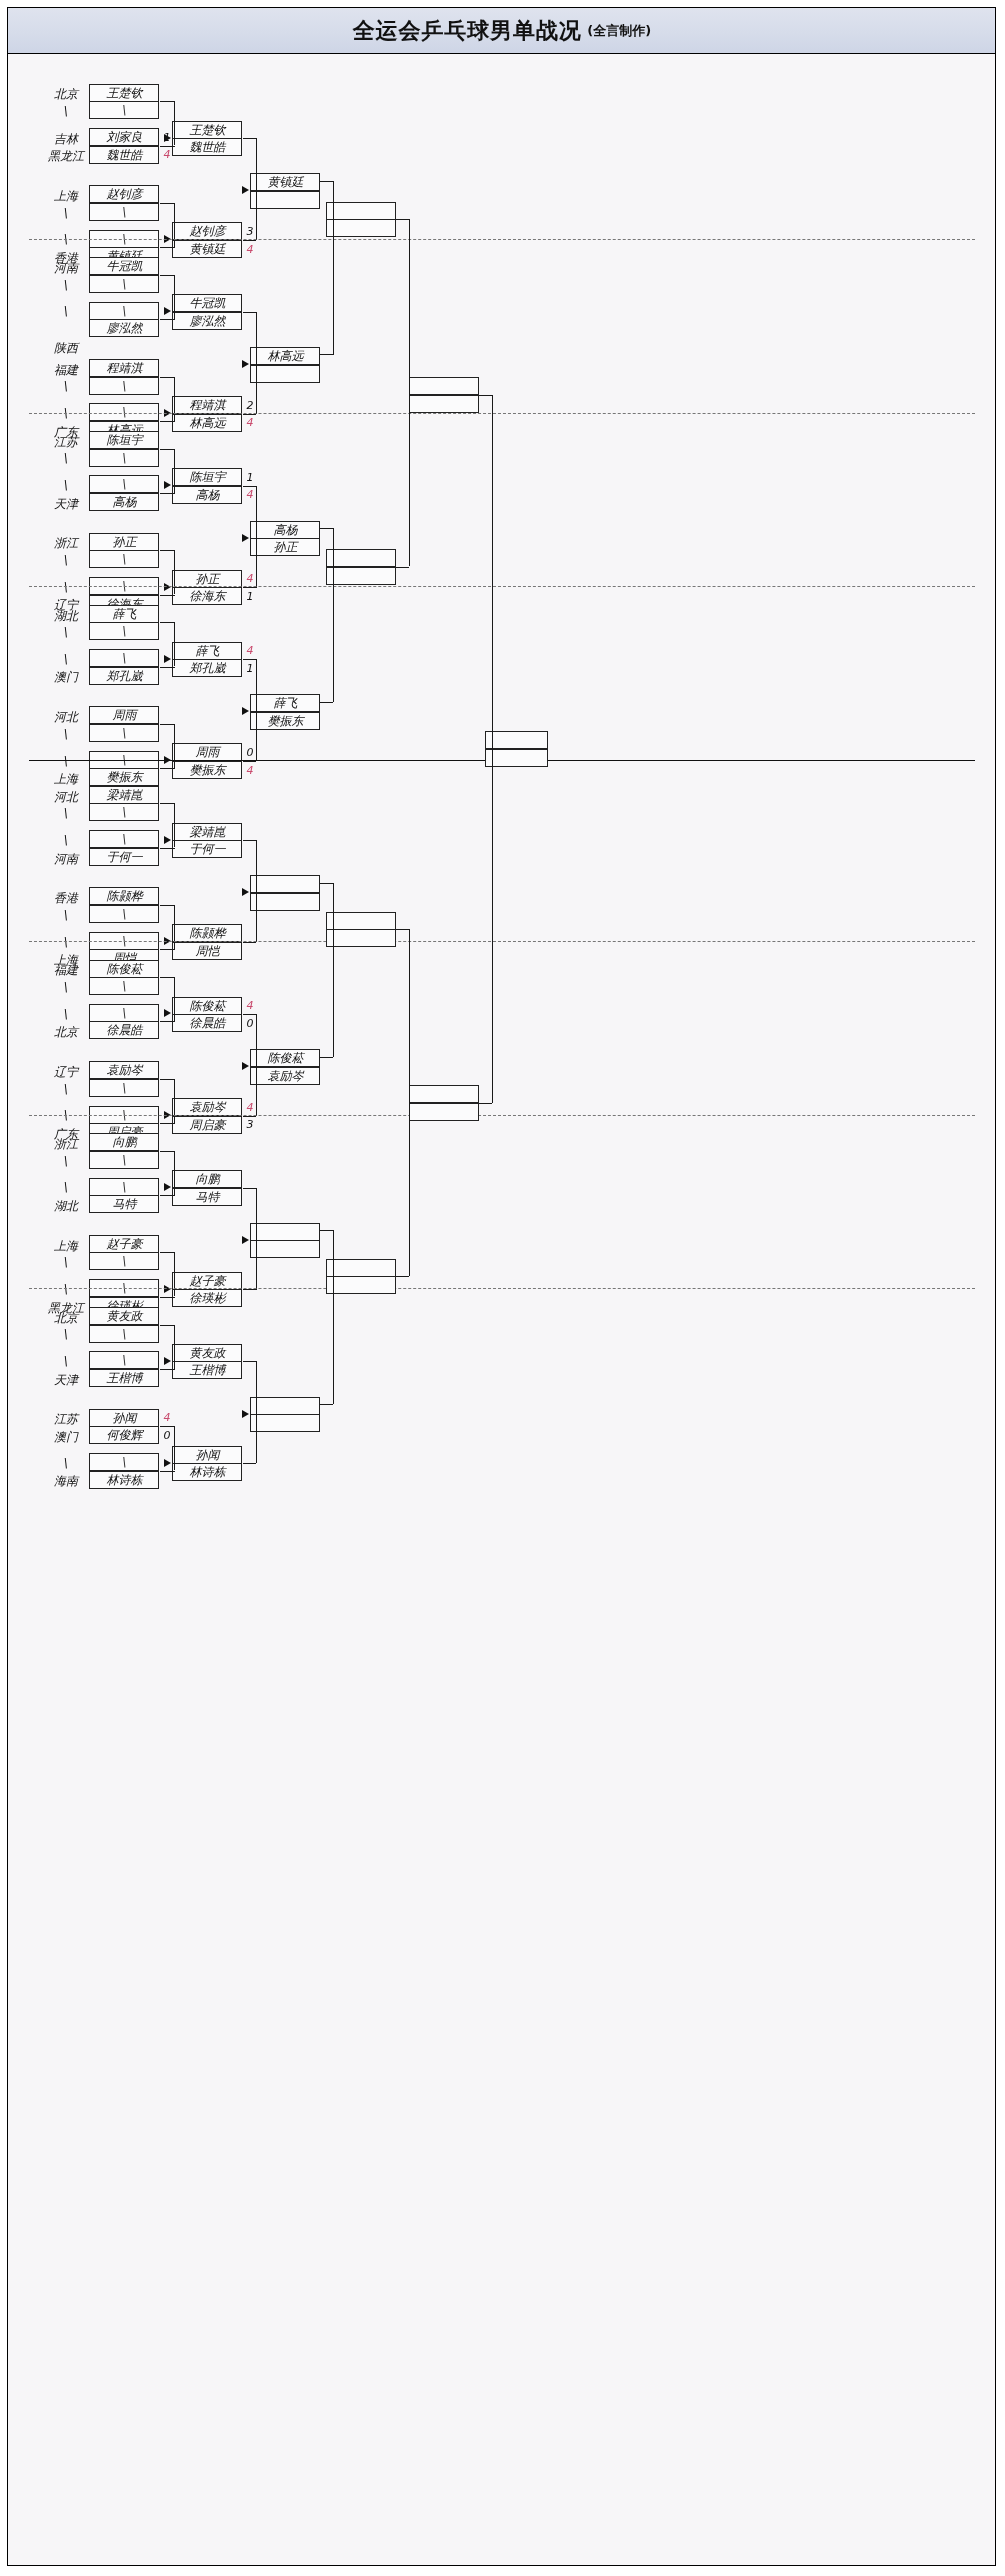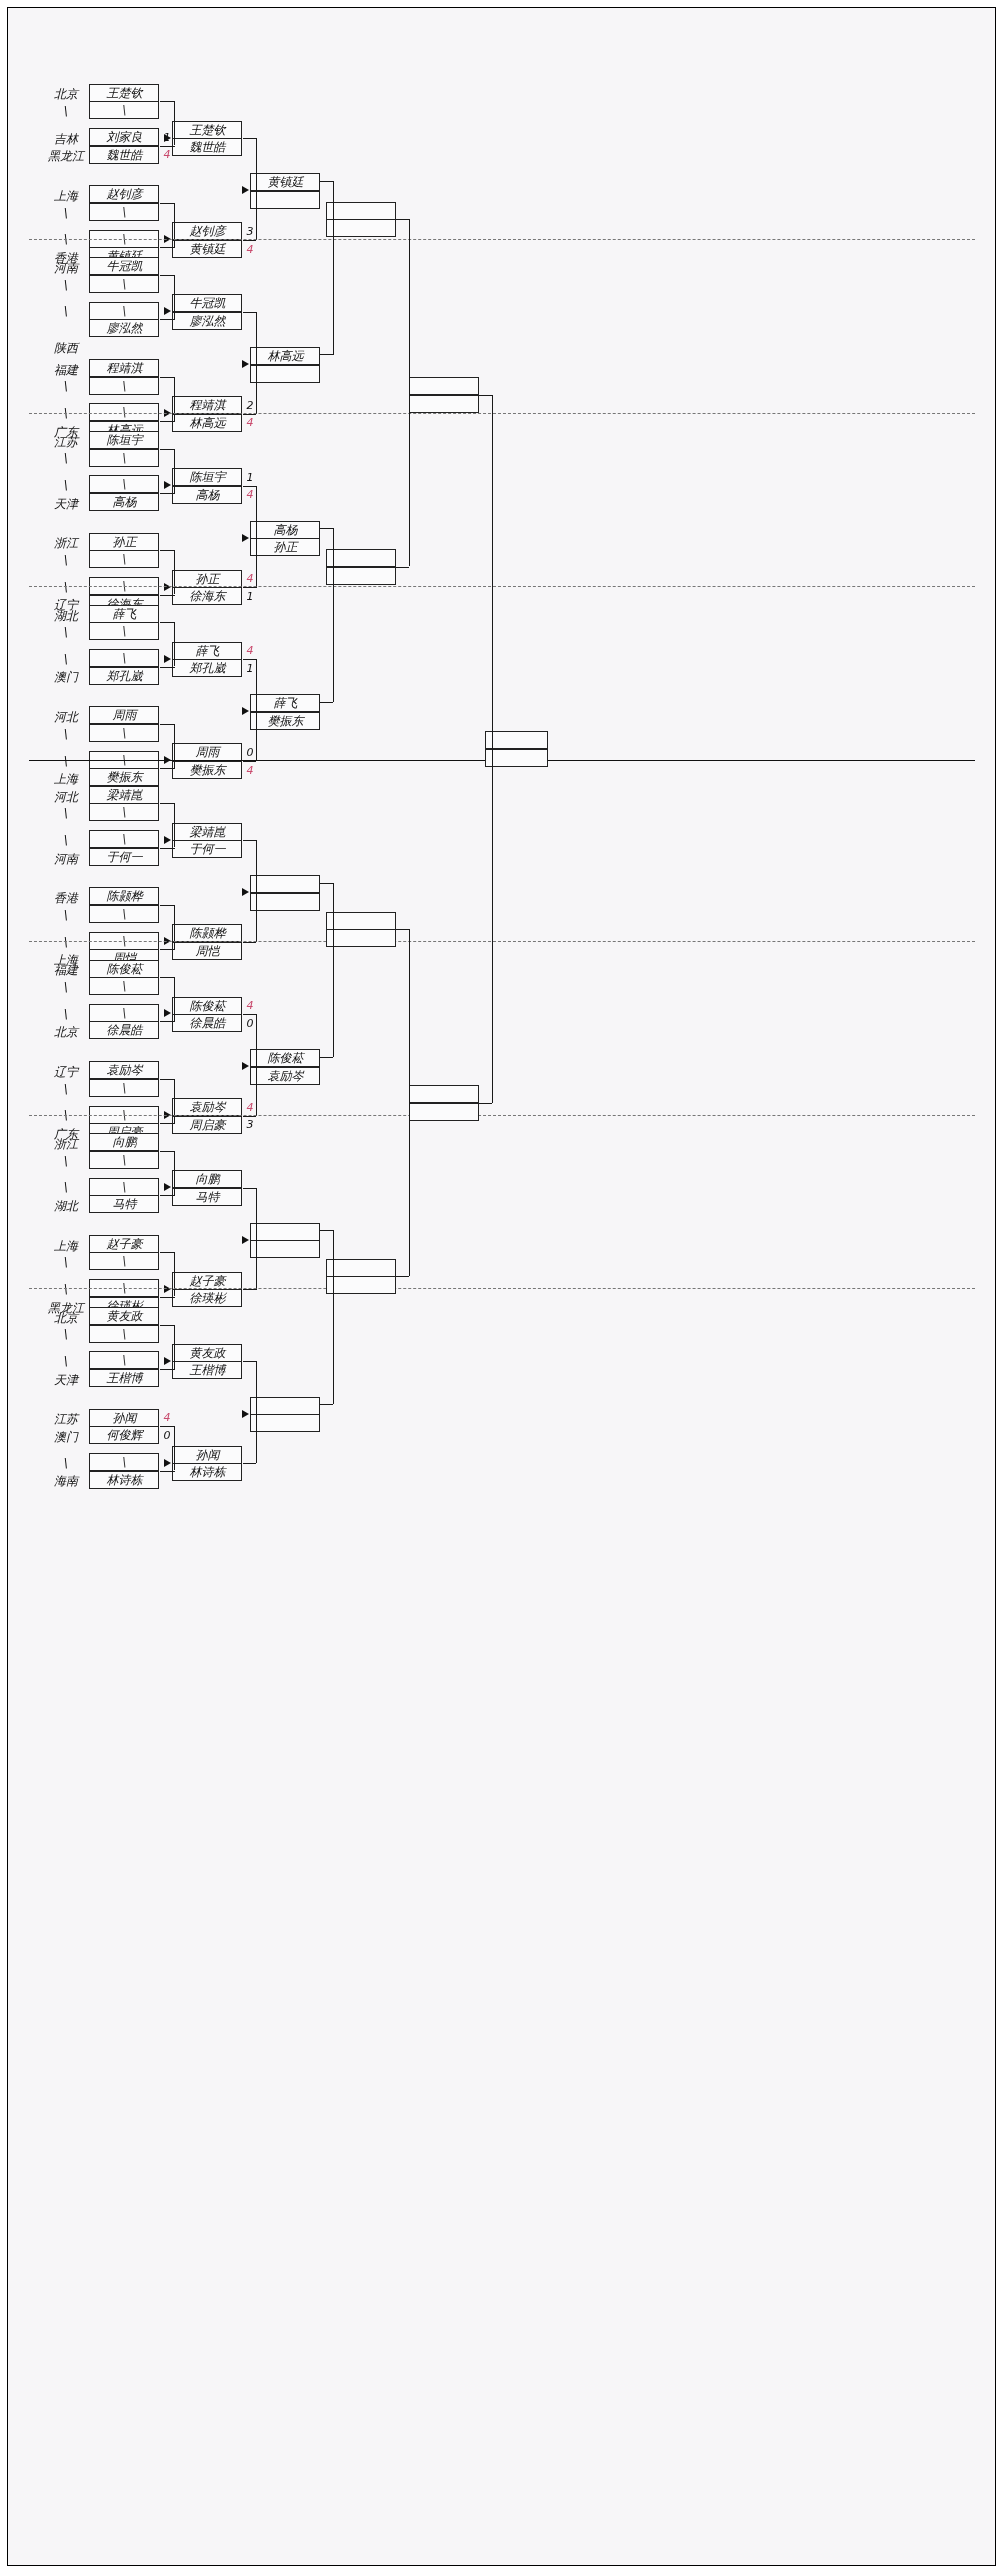--- a/index.html
+++ b/index.html
@@ -29,20 +29,24 @@
          border-bottom:4.6px solid transparent;border-left:7.4px solid #111;}
   .sep{position:absolute;height:0;border-top:0.9px dashed #777;}
   .sepsolid{position:absolute;height:0;border-top:1.8px solid #111;}
 </style>
 </head>
 <body>
 
 <div id="page">
   <div id="frame">
 
+    <div id="titlebar">
+      <span class="t1">全运会乒乓球男单战况</span>
+      <span class="t2">(全言制作)</span>
+    </div>
 
     <div class="canvas" id="canvas">
         <div class="region" style="left:37px;top:43px;width:41px;">北京</div>
         <div class="box" style="left:81px;top:41px;width:70px;height:17.6px;">王楚钦</div>
         <div class="region" style="left:37px;top:61px;width:41px;">\</div>
         <div class="box e" style="left:81px;top:58px;width:70px;height:17.6px;">\</div>
         <div class="region" style="left:37px;top:88px;width:41px;">吉林</div>
         <div class="box" style="left:81px;top:85px;width:70px;height:17.6px;">刘家良</div>
         <div class="score" style="left:155px;top:88px;">1</div>
         <div class="region" style="left:37px;top:105px;width:41px;">黑龙江</div>

